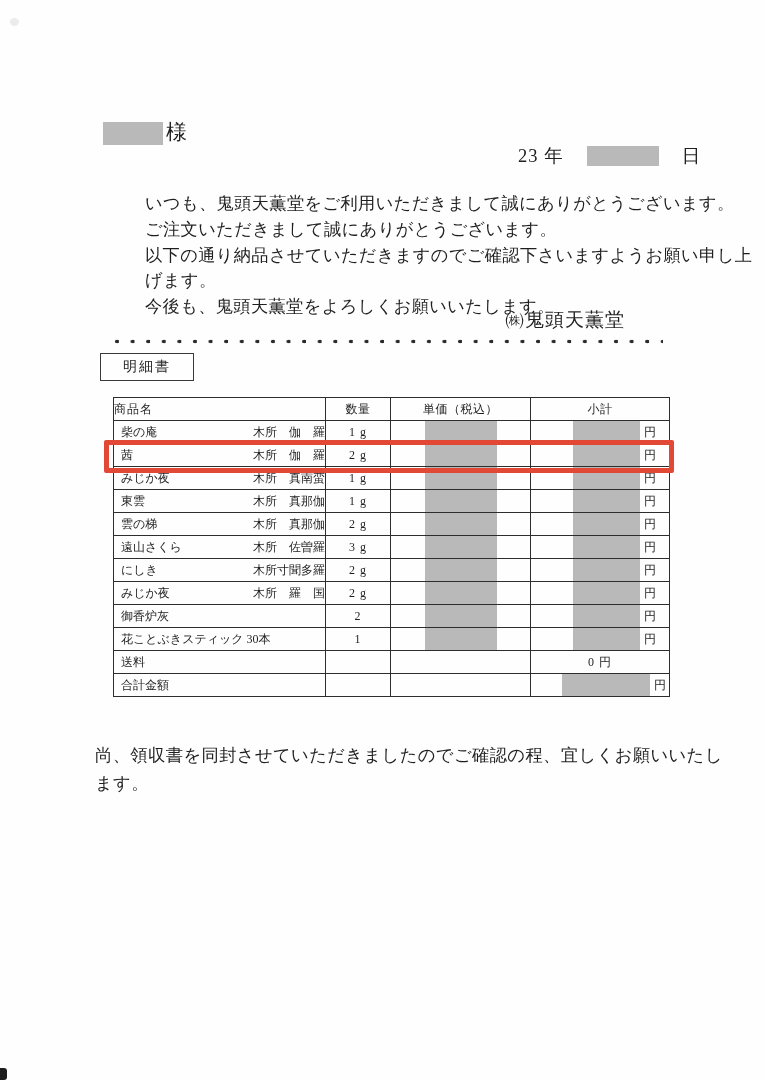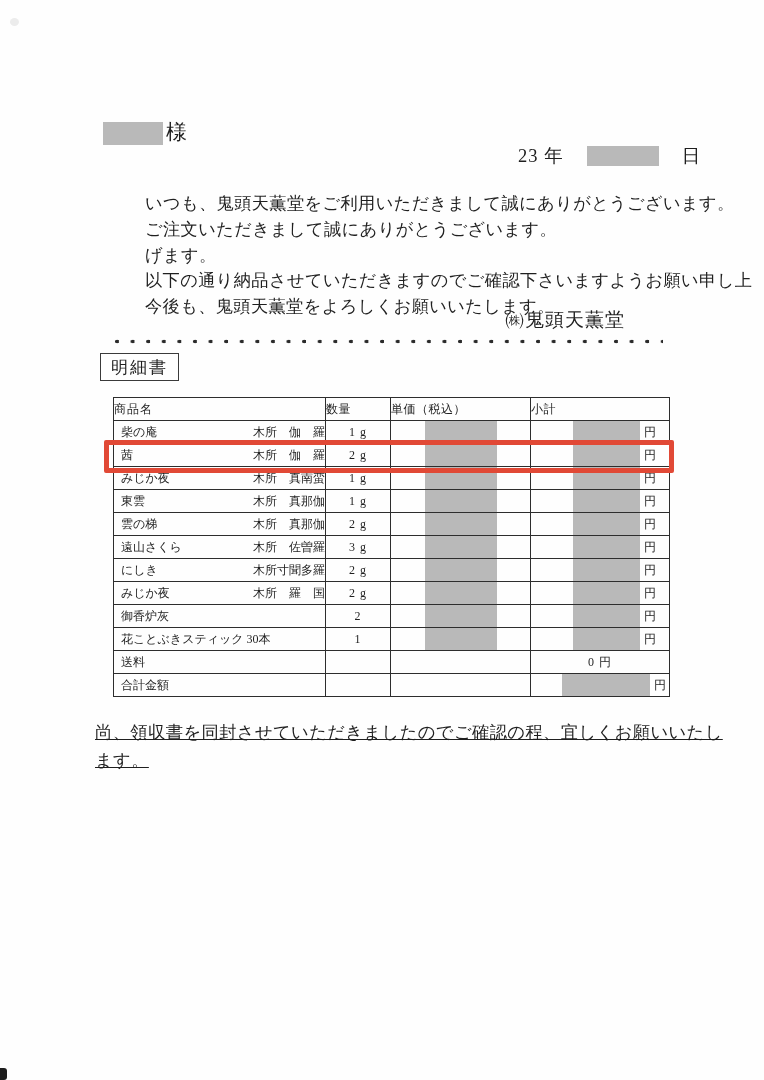--- a/index.html
+++ b/index.html
@@ -25,57 +25,57 @@
 
   
   .dots {
     position:absolute; left:114px; top:338px; width:549px; height:7px;
     background-image:radial-gradient(circle at 3px 3.5px, #2b2b2b 1.7px, transparent 2.1px);
     background-size:15.6px 7px; background-repeat:repeat-x;
   }
 
   
   .section-label {
-    position:absolute; left:100px; top:353px; width:79px; height:28px;
+    position:absolute; left:100px; top:353px; width:94px; height:28px;
     border:1.5px solid #3a3a3a; box-sizing:border-box;
     display:flex; align-items:center; justify-content:center;
-    font-size:17px; letter-spacing:2px;
+    font-size:14px; letter-spacing:2px;
   }
 
   
   table.statement {
     position:absolute; left:113px; top:397px;
     border-collapse:collapse; table-layout:fixed; width:556px;
     font-size:12px;
   }
   table.statement th, table.statement td {
     border:1px solid #2d2d2d; height:22px; padding:0;
     font-weight:normal; overflow:hidden; white-space:nowrap;
   }
   th.h-name { text-align:left; padding-left:32px; letter-spacing:1px; }
-  th.h-center { text-align:left; letter-spacing:0.5px; }
+  th.h-center { text-align:center; letter-spacing:0.5px; }
   td.c-name .nmwrap { display:flex; padding-left:7px;justify-content:space-between; }
   td.c-name .nm.with-kid { width:97px; flex-shrink:0; }
   td.c-qty { text-align:center; letter-spacing:1px; }
   td.c-unit .redact { width:72px; height:22px; margin:0 auto; }
   td.c-sub .subwrap { display:flex; align-items:center; justify-content:flex-end; padding-right:13px; }
   td.c-sub .redact { width:67px; height:22px; margin-right:4px; }
   td.c-sub.total .subwrap { padding-right:3px; }
   td.c-sub.total .redact { width:88px; }
   td.c-sub.textonly { text-align:center; letter-spacing:1px; }
 
   
   .highlight-box {
     position:absolute; left:104px; top:440px; width:570px; height:33px;
     border:5px solid var(--hired,#e14936); box-sizing:border-box;
     border-radius:2px; pointer-events:none;
   }
 
   
-  .footer-note { position:absolute; left:95px; top:719px; font-size:17.3px;text-decoration:underline; }
+  .footer-note { position:absolute; left:95px; top:742px; font-size:17.3px; }
   .footer-note div { line-height:27.5px; letter-spacing:0.4px; white-space:nowrap; }
 
   
   .scan-mark-bottom { position:absolute; left:0; top:1068px; width:7px; height:12px; background:#1d1d1d; border-radius:0 3px 3px 0; }
   .scan-mark-top { position:absolute; left:10px; top:18px; width:9px; height:8px; background:#ececec; border-radius:50%; }
 </style>
 </head>
 <body>
 
 <div class="page">
@@ -85,22 +85,22 @@
 
   <div class="date-line">
     <span>23 年</span>
     <span class="date-box redact"></span>
     <span>日</span>
   </div>
 
   <div class="greeting" id="greeting">
       <div>いつも、鬼頭天薫堂をご利用いただきまして誠にありがとうございます。</div>
       <div>ご注文いただきまして誠にありがとうございます。</div>
+      <div>以下の通り納品させていただきますのでご確認下さいますようお願い申し上</div>
       <div>げます。</div>
-      <div>以下の通り納品させていただきますのでご確認下さいますようお願い申し上</div>
       <div>今後も、鬼頭天薫堂をよろしくお願いいたします。</div>
     </div>
 
   <div class="signature">㈱鬼頭天薫堂</div>
 
   <div class="dots"></div>
 
   <div class="section-label">明細書</div>
 
   <table class="statement">

